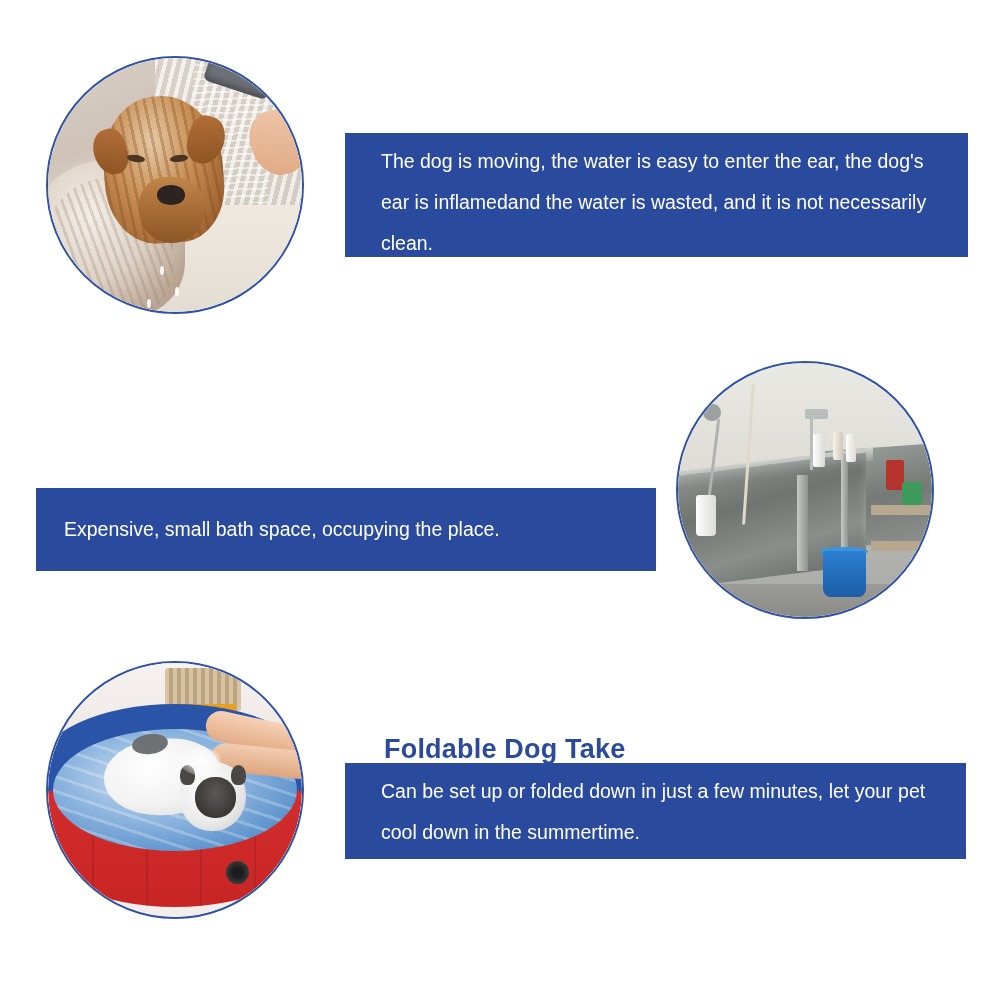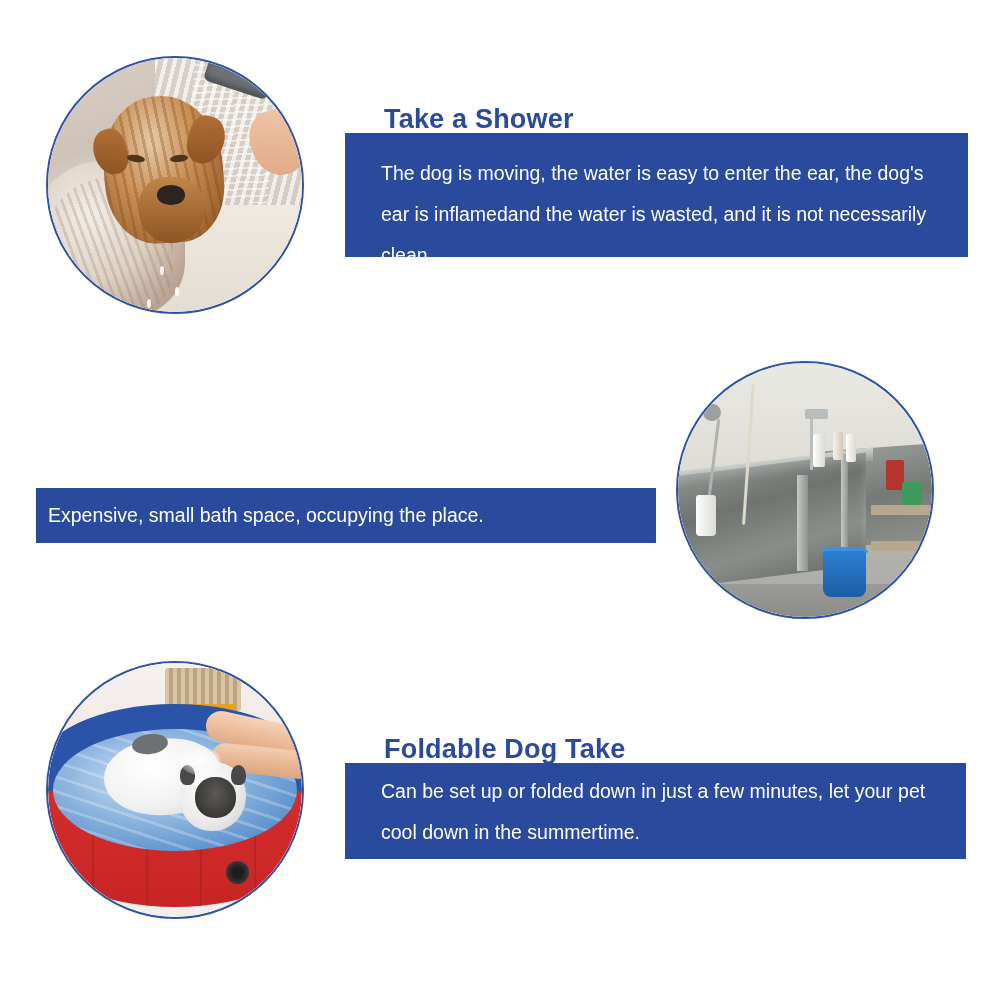--- a/index.html
+++ b/index.html
@@ -327,25 +327,25 @@
     background: #2a4a9e;
     color: #ffffff;
     box-sizing: border-box;
     font-size: 19.5px;
     line-height: 41px;
   }
   .textbox p { margin: 0; }
 
   #heading-shower   { left: 384px; top: 82px; }
   #box-shower       { left: 345px; top: 133px; width: 623px; height: 124px;
-                      padding: 20px 22px 0 36px; }
+                      padding: 8px 22px 0 36px; }
 
   #heading-equipment{ left: 62px;  top: 434px; }
-  #box-equipment    { left: 36px;  top: 488px; width: 620px; height: 55px;
-                      padding: 0 18px 0 12px;
+  #box-equipment    { left: 36px;  top: 488px; width: 620px; height: 83px;
+                      padding: 0 18px 0 28px;
                       display:flex; align-items:center; }
 
   #heading-pool     { left: 384px; top: 712px; }
   #box-pool         { left: 345px; top: 763px; width: 621px; height: 96px;
                       padding: 8px 22px 0 36px; }
 </style>
 </head>
 <body>
 
 <div class="infographic">
@@ -365,21 +365,20 @@
       <div class="p1-eye-l"></div>
       <div class="p1-eye-r"></div>
       <div class="p1-muzzle"></div>
       <div class="p1-nose"></div>
       <div class="p1-drop" style="left:44%;top:82%"></div>
       <div class="p1-drop" style="left:50%;top:90%"></div>
       <div class="p1-drop" style="left:39%;top:95%"></div>
     </div>
   </div>
 
-  <h2 class="heading" id="heading-shower">Take a Shower</h2>
 
   <div class="textbox" id="box-shower">
     <p>The dog is moving, the water is easy to enter the ear, the dog's ear is inflamedand the water is wasted, and it is not necessarily clean.</p>
   </div>
 
   <div class="photo-circle" id="photo-equipment">
     <div class="photo-inner">
       <div class="p2-wall"></div>
       <div class="p2-floor"></div>
       <div class="p2-tub2"></div>

